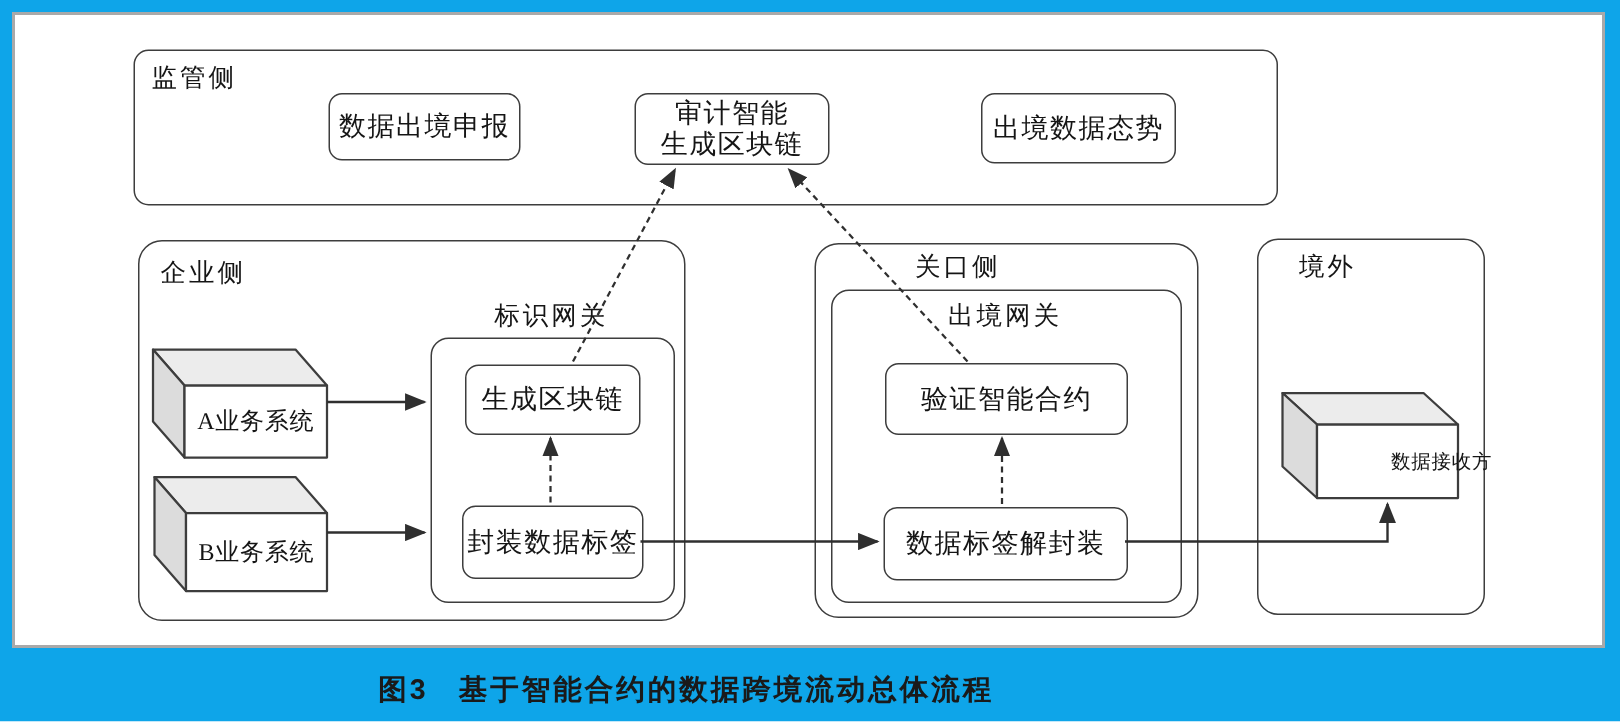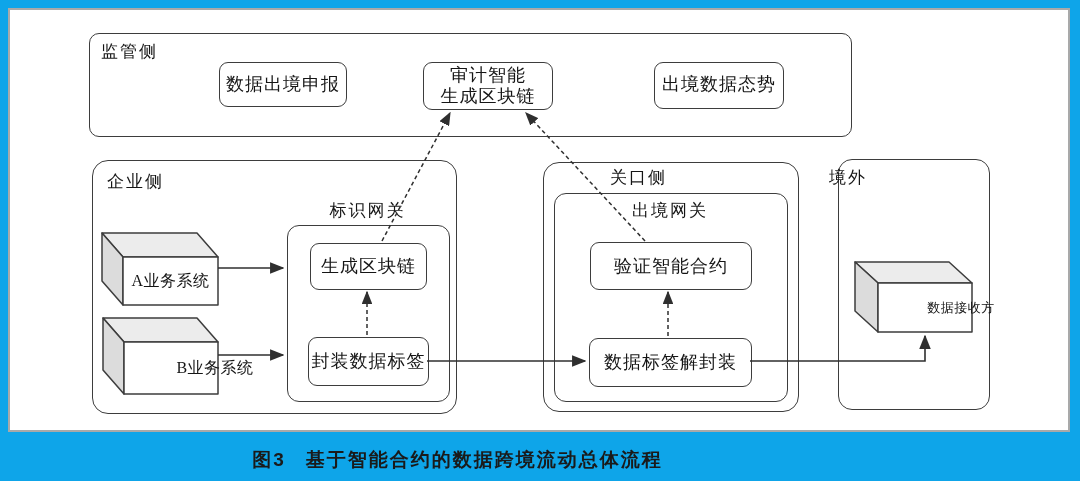--- a/index.html
+++ b/index.html
@@ -97,47 +97,47 @@
   <div class="region" style="left:287px; top:225px; width:161px; height:175px; border-radius:12px;"></div>
   <div class="region" style="left:543px; top:162px; width:254px; height:248px; border-radius:16px;"></div>
   <div class="region" style="left:554px; top:193px; width:232px; height:207px; border-radius:12px;"></div>
   <div class="region" style="left:838px; top:159px; width:150px; height:249px; border-radius:14px;"></div>
 
   <div class="region-label" style="left:101px; top:40px;">监管侧</div>
   <div class="region-label" style="left:107px; top:170px;">企业侧</div>
   <div class="region-label" style="left:287px; top:199px; width:161px; text-align:center;">标识网关</div>
   <div class="region-label" style="left:610px; top:166px;">关口侧</div>
   <div class="region-label" style="left:554px; top:199px; width:232px; text-align:center;">出境网关</div>
-  <div class="region-label" style="left:829px; top:166px;text-align:right;">境外</div>
+  <div class="region-label" style="left:866px; top:166px;text-align:right;">境外</div>
 
   <div class="node" style="left:219px; top:62px; width:126px; height:43px;">
     <div>数据出境申报</div>
   </div>
   <div class="node" style="left:423px; top:62px; width:128px; height:46px;">
     <div>审计智能</div>
     <div>生成区块链</div>
   </div>
-  <div class="node" style="left:654px; top:62px; width:128px; height:45px;font-family:Liberation Mono, monospace;">
+  <div class="node" style="left:654px; top:62px; width:128px; height:45px;">
     <div>出境数据态势</div>
   </div>
   <div class="node" style="left:310px; top:243px; width:115px; height:45px;">
     <div>生成区块链</div>
   </div>
   <div class="node" style="left:590px; top:242px; width:160px; height:46px;">
     <div>验证智能合约</div>
   </div>
   <div class="node" style="left:308px; top:337px; width:119px; height:47px;">
     <div>封装数据标签</div>
   </div>
   <div class="node" style="left:589px; top:338px; width:161px; height:47px;">
     <div>数据标签解封装</div>
   </div>
 
   <div class="cuboid-label" style="left:123px; top:257px; width:95px; height:48px;">A业务系统</div>
-  <div class="cuboid-label" style="left:124px; top:342px; width:94px; height:52px;padding-left:44px;">B业务系统</div>
+  <div class="cuboid-label" style="left:124px; top:342px; width:94px; height:52px;">B业务系统</div>
   <div class="cuboid-label" style="left:878px; top:283px; width:94px; height:49px; font-size:13px;padding-left:36px;">数据接收方</div>
 
   <svg class="overlay-svg" viewBox="0 0 1080 481">
     <defs>
       <marker id="arrowhead" viewBox="0 0 10 8" refX="9" refY="4" markerWidth="9" markerHeight="7.2" orient="auto">
         <path d="M0,0 L10,4 L0,8 Z" fill="#2f2f2f"></path>
       </marker>
     </defs>
 
     <g stroke="#3d3d3d" stroke-width="1.5" stroke-linejoin="round">

